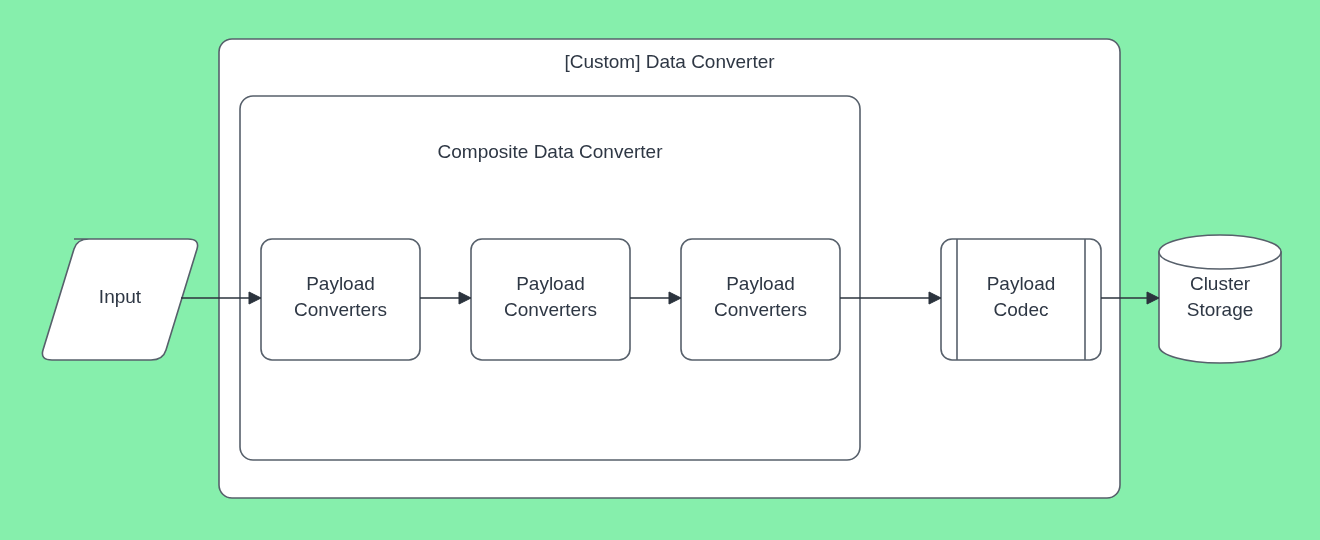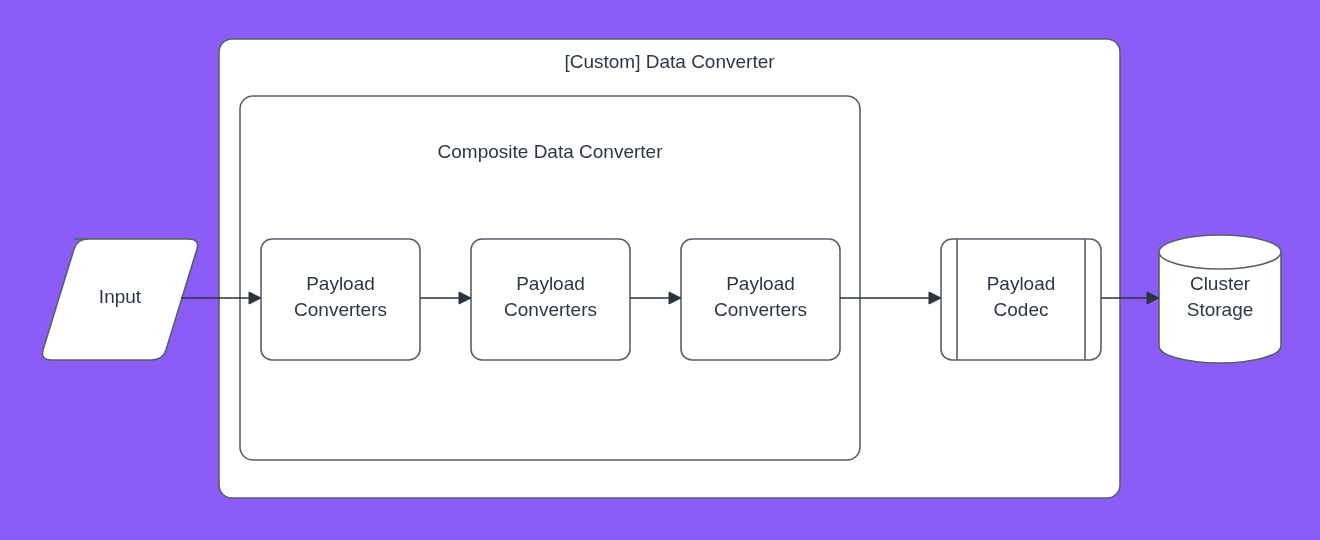--- a/index.html
+++ b/index.html
@@ -7,21 +7,21 @@
     padding: 0;
     background: #ffffff;
   }
   body {
     font-family: "Liberation Sans", sans-serif;
   }
   #canvas {
     position: relative;
     width: 1320px;
     height: 540px;
-    background: #8b5cf6;
+    background: #86efac;
     overflow: hidden;
   }
   #diagram-svg {
     position: absolute;
     left: 0;
     top: 0;
     width: 1320px;
     height: 540px;
   }
   .shape-stroke {

